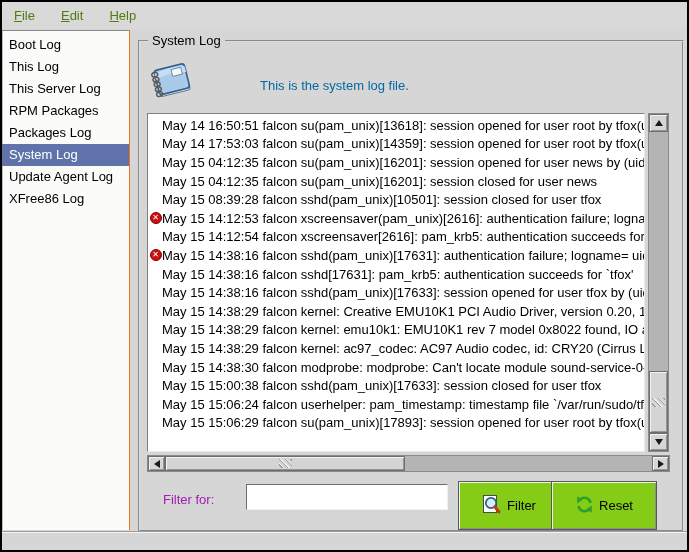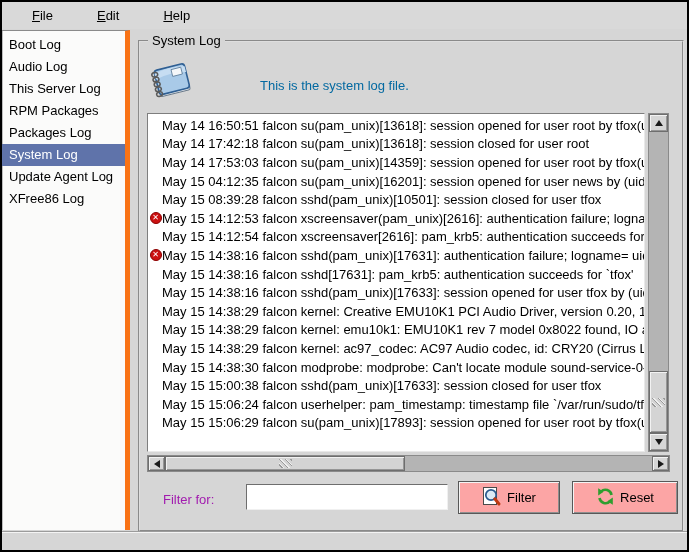--- a/index.html
+++ b/index.html
@@ -11,29 +11,29 @@
     overflow: hidden;
   }
   .window { position: absolute; inset: 2px; background: #d6d6d6; }
 
   
   .menubar {
     position: absolute; left: 0; top: 0; right: 0; height: 27px;
     display: flex; align-items: center; padding-left: 8px; gap: 18px;
     background: #d9d9d9;
   }
-  .menu-item { font-size: 13px; color: #000000; padding: 3px 4px; cursor: default; margin-left: 18px; }
+  .menu-item { font-size: 13px; color: #4d7c0f; padding: 3px 4px; cursor: default; }
   .mnemonic { text-decoration: underline; }
 
   
   .sidebar {
     position: absolute; left: 0; top: 28px; width: 128px; bottom: 20px;
     background: #fbfbfa;
     border-top: 1px solid #8a8a8a;
-    border-right: 5px solid #f97316;
+    border-right: 1px solid #f97316;
     box-shadow: inset 1px 0 0 #bdbdbd;
     padding-top: 3px;
     overflow: hidden;
   }
   .side-item {
     height: 22px; line-height: 22px; padding-left: 7px;
     font-size: 13px; color: #000; white-space: nowrap; overflow: hidden;
     cursor: default;
   }
   .side-item.selected { background: #5f73aa; color: #fff; }
@@ -108,28 +108,28 @@
 
   
   .filter-label { position: absolute; left: 23px; top: 450px; font-size: 13px; color: #a21caf; }
   .filter-input {
     position: absolute; left: 106px; top: 442px; width: 202px; height: 26px;
     background: #fff; font-size: 13px; padding: 0 4px;
     border: 1px solid #6e6e6e; border-bottom-color: #f0f0f0; border-right-color: #f0f0f0;
     outline: none; font-family: "Liberation Sans", sans-serif;
   }
   .btn {
-    position: absolute; top: 439px; height: 33px;
-    background: #fca5a5; border: 1px solid #585858;
+    position: absolute; top: 439px; height: 49px;
+    background: #84cc16; border: 1px solid #585858;
     box-shadow: inset 1px 1px 0 #f4f4f4, inset -1px -1px 0 #8e8e8e;
     display: flex; align-items: center; justify-content: center; gap: 5px;
     font-size: 13px; color: #000; cursor: default;
   }
   .btn-filter { left: 318px; width: 102px; }
-  .btn-reset  { left: 432px; width: 106px; }
+  .btn-reset  { left: 411px; width: 106px; }
 
   .bottom-strip {
     position: absolute; left: 0; right: 0; bottom: 0; height: 19px;
     border-top: 1px solid #9c9c9c;
     box-shadow: inset 0 1px 0 #f4f4f4;
     background: #d6d6d6;
   }
 </style>
 </head>
 <body>
@@ -137,21 +137,21 @@
 <div class="window">
 
   <div class="menubar">
     <span class="menu-item"><span class="mnemonic">F</span><span>ile</span></span>
     <span class="menu-item"><span class="mnemonic">E</span><span>dit</span></span>
     <span class="menu-item"><span class="mnemonic">H</span><span>elp</span></span>
   </div>
 
   <div class="sidebar">
     <div class="side-item">Boot Log</div>
-    <div class="side-item">Audio Log</div>
+    <div class="side-item">This Log</div>
     <div class="side-item">This Server Log</div>
     <div class="side-item">RPM Packages</div>
     <div class="side-item">Packages Log</div>
     <div class="side-item selected">System Log</div>
     <div class="side-item">Update Agent Log</div>
     <div class="side-item">XFree86 Log</div>
   </div>
 
   <div class="main-frame">
     <span class="frame-label">System Log</span>
@@ -175,29 +175,29 @@
     </span>
     <span class="description">This is the system log file.</span>
 
     <div class="log-view">
       <div class="log-row">
           <span class="icon-slot"></span>
           <span class="log-text">May 14 16:50:51 falcon su(pam_unix)[13618]: session opened for user root by tfox(uid</span>
         </div>
       <div class="log-row">
           <span class="icon-slot"></span>
-          <span class="log-text">May 14 17:42:18 falcon su(pam_unix)[13618]: session closed for user root</span>
-        </div>
-      <div class="log-row">
-          <span class="icon-slot"></span>
           <span class="log-text">May 14 17:53:03 falcon su(pam_unix)[14359]: session opened for user root by tfox(uid</span>
         </div>
       <div class="log-row">
           <span class="icon-slot"></span>
           <span class="log-text">May 15 04:12:35 falcon su(pam_unix)[16201]: session opened for user news by (uid=</span>
+        </div>
+      <div class="log-row">
+          <span class="icon-slot"></span>
+          <span class="log-text">May 15 04:12:35 falcon su(pam_unix)[16201]: session closed for user news</span>
         </div>
       <div class="log-row">
           <span class="icon-slot"></span>
           <span class="log-text">May 15 08:39:28 falcon sshd(pam_unix)[10501]: session closed for user tfox</span>
         </div>
       <div class="log-row">
           <span class="icon-slot">
             <span class="err">✕</span>
           </span>
           <span class="log-text">May 15 14:12:53 falcon xscreensaver(pam_unix)[2616]: authentication failure; lognam</span>

